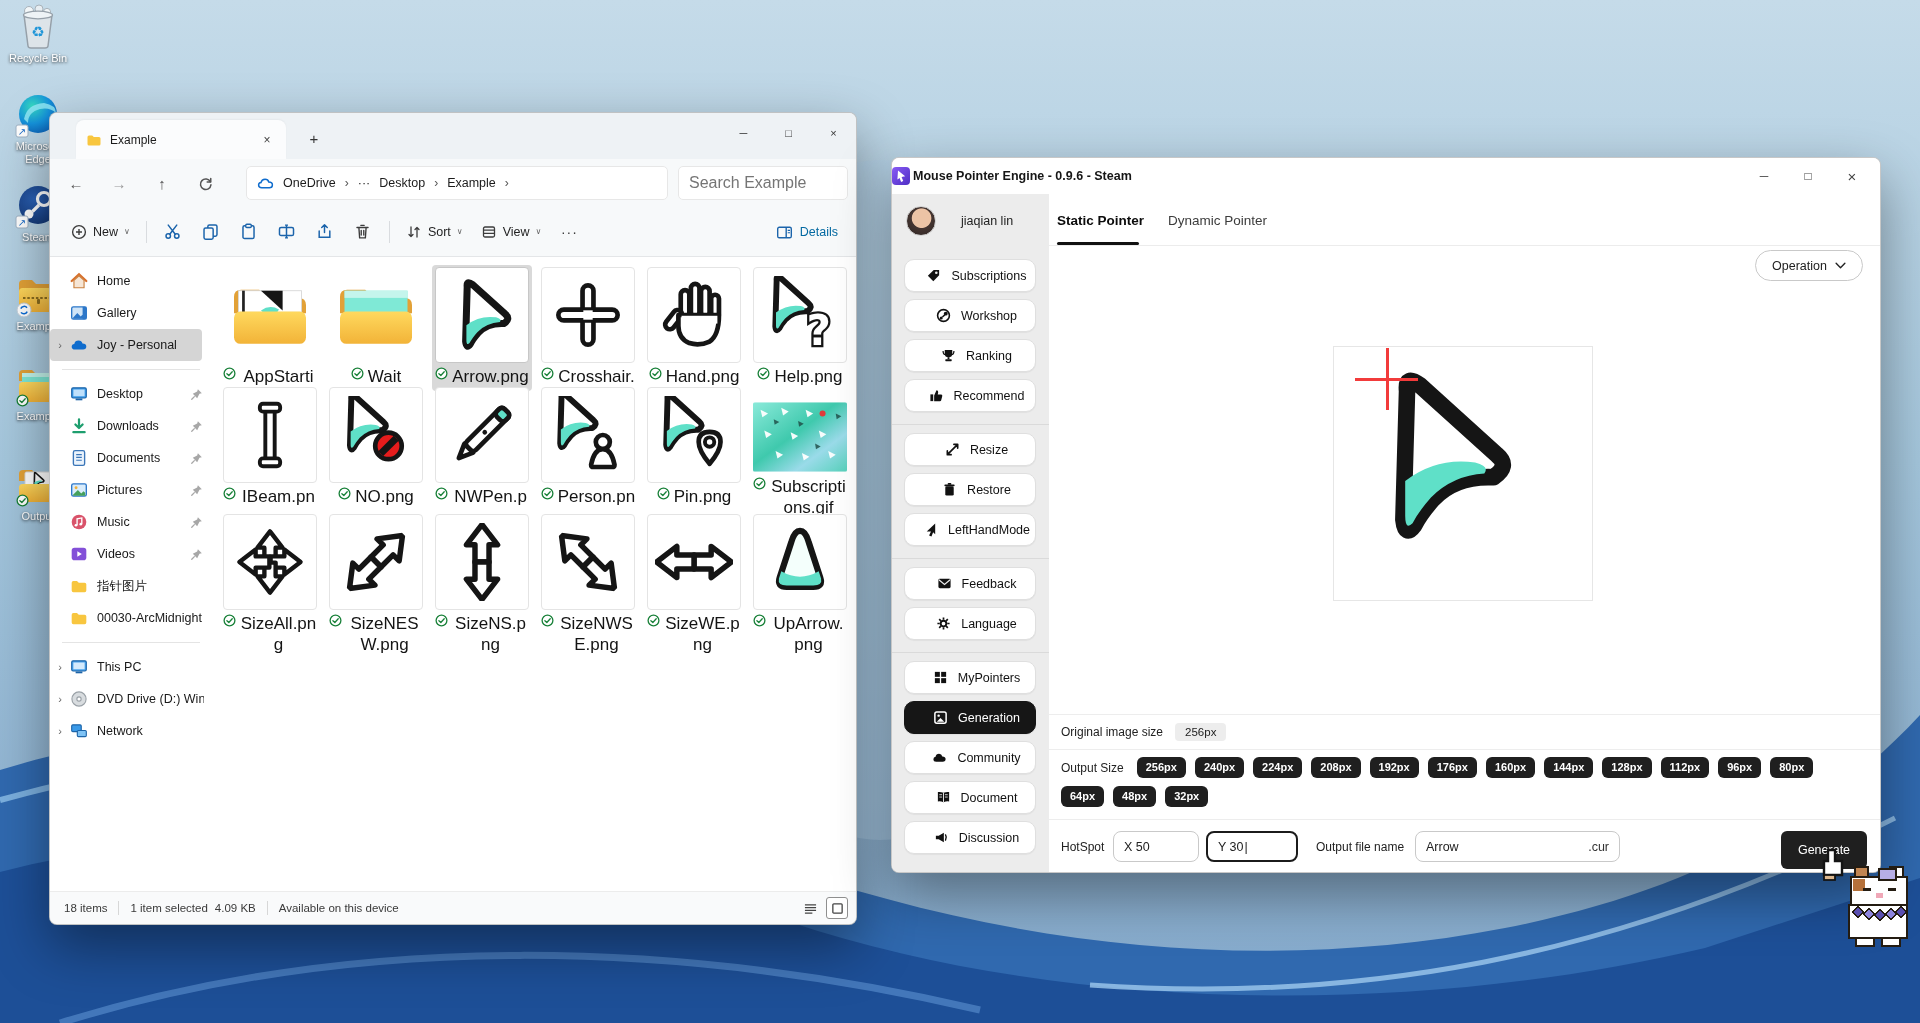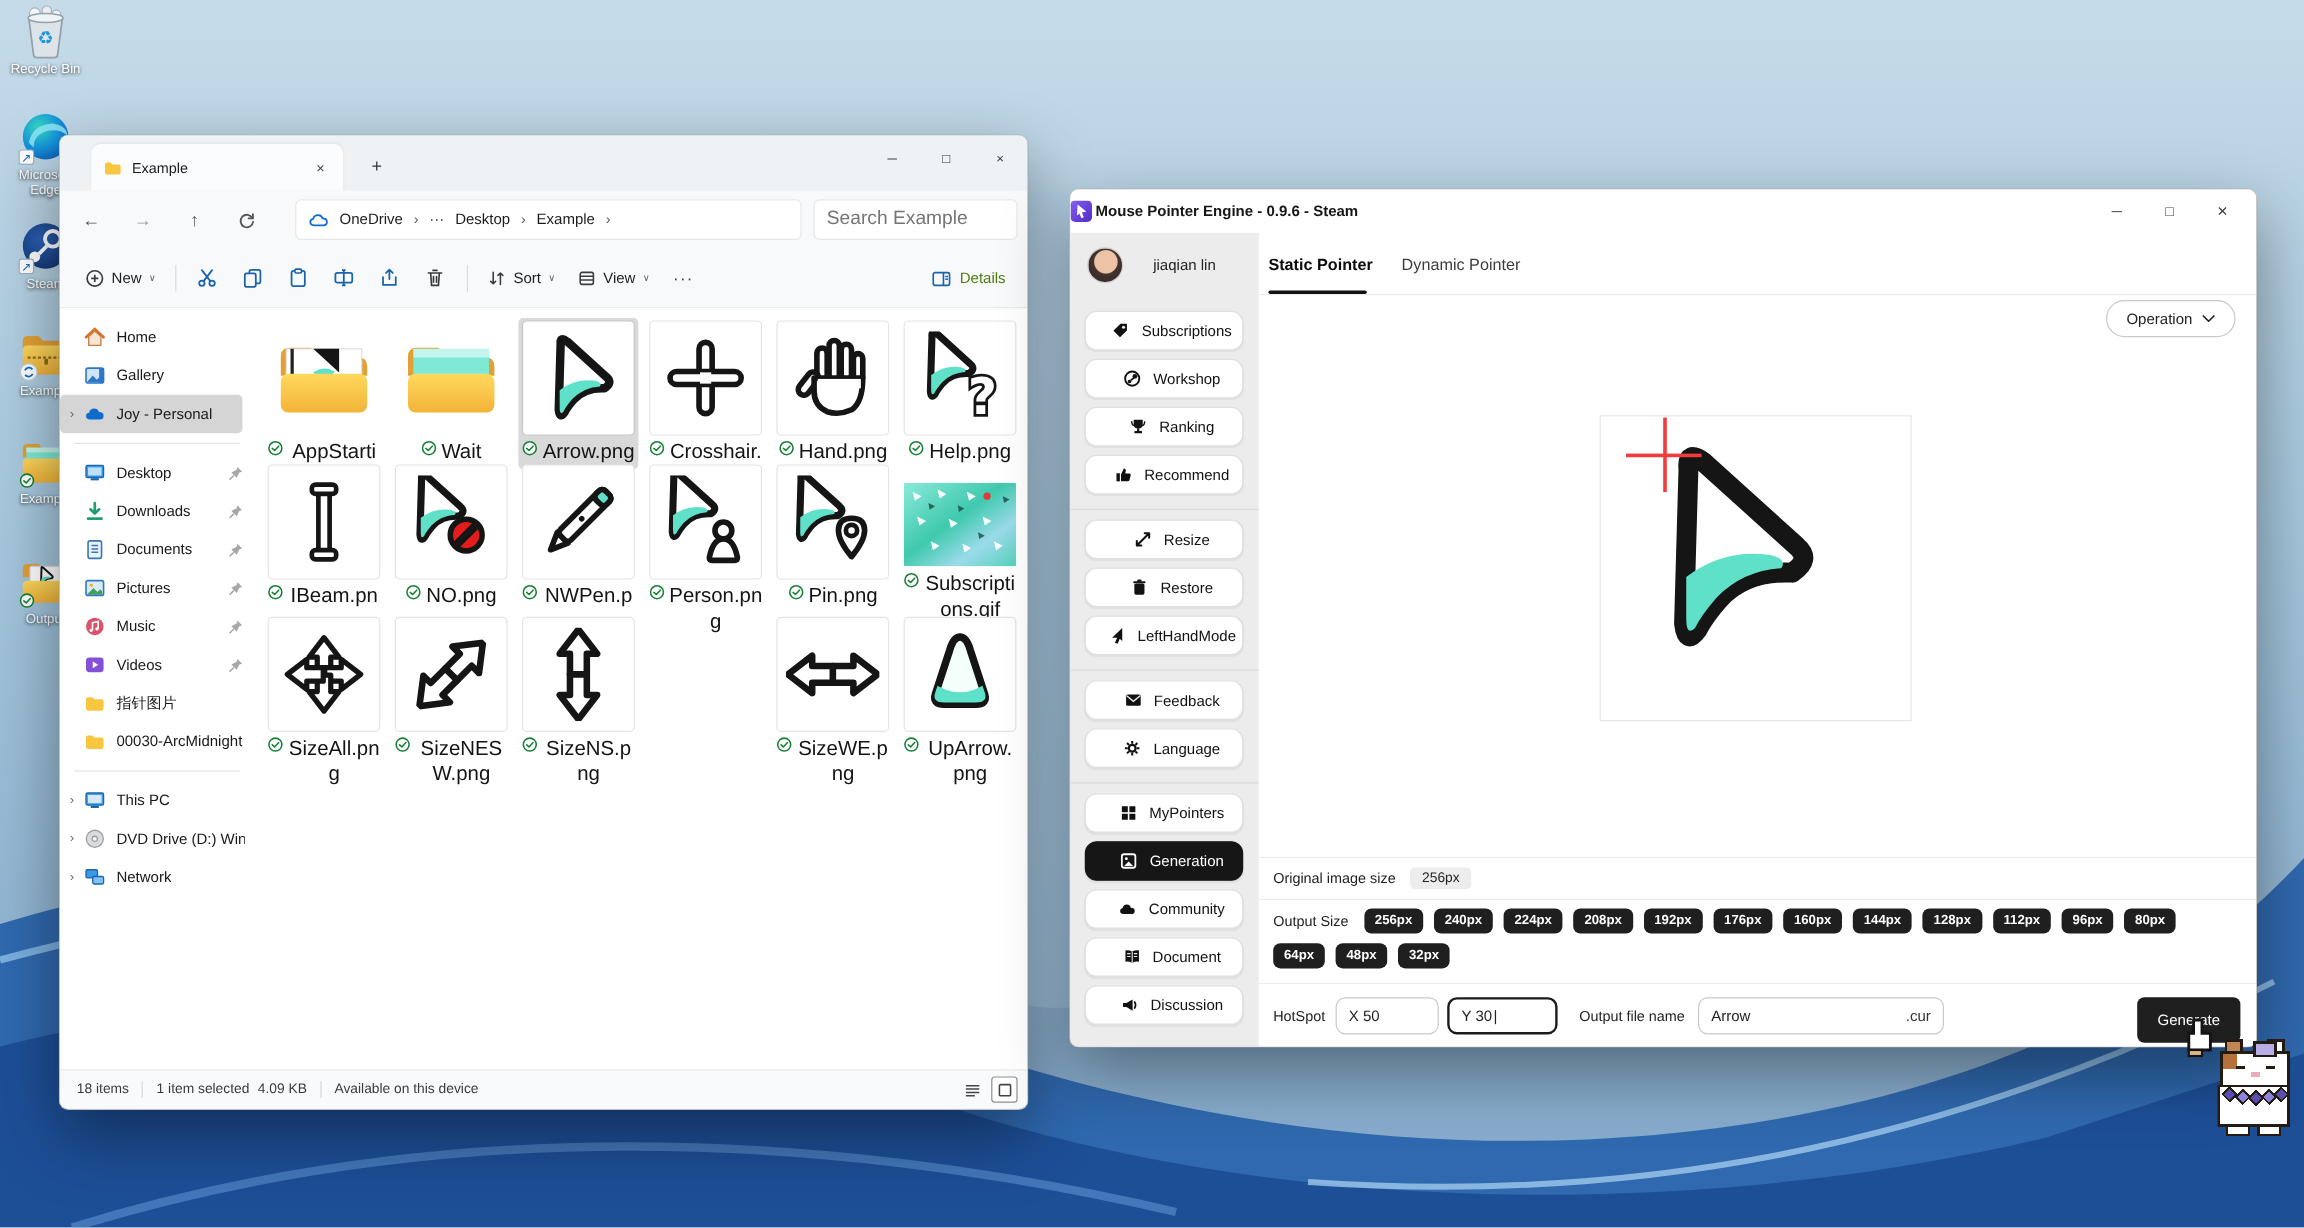--- a/index.html
+++ b/index.html
@@ -35,21 +35,21 @@
   .crumbsep { color:#555; font-size:12px; }
   .searchbox { position:absolute; left:628px; top:7px; width:170px; height:34px; background:#fff; border:1px solid #e7e7e7; border-radius:5px; }
   .searchbox input { width:100%; height:100%; border:0; outline:0; background:transparent; font-size:16px; color:#333; padding:0 10px; font-family:inherit; }
   
   .etools { position:absolute; left:0; top:94px; right:0; height:50px; background:#f7f9fa; border-bottom:1px solid #e4e6e8;
             display:flex; align-items:center; padding-left:12px; }
   .tbtn { display:flex; align-items:center; gap:6px; padding:0 9px; height:36px; border-radius:5px; color:#1f1f1f; font-size:12.5px; }
   .tico { width:38px; height:36px; display:flex; align-items:center; justify-content:center; }
   .tsep { width:1px; height:22px; background:#d9dcdf; margin:0 7px; }
   .cdown { font-size:8px; color:#666; }
-  .details-btn { position:absolute; right:18px; top:0; height:50px; display:flex; align-items:center; gap:7px; font-size:12.5px; color:#4d7c0f; }
+  .details-btn { position:absolute; right:18px; top:0; height:50px; display:flex; align-items:center; gap:7px; font-size:12.5px; color:#0369a1; }
   
   .econtent { position:absolute; left:0; top:144px; right:0; bottom:33px; background:#fff; }
   
   .esb { position:absolute; left:0; top:0; width:162px; bottom:0; padding-top:8px; overflow:hidden; }
   .esb-item { display:flex; align-items:center; height:32px; padding-right:8px; font-size:12.5px; color:#191919; position:relative; }
   .esb-item .chv { width:20px; text-align:center; color:#666; font-size:11px; flex:0 0 20px; }
   .esb-item .sico { width:18px; height:18px; flex:0 0 18px; margin-right:9px; }
   .esb-item .slab { white-space:nowrap; overflow:hidden; }
   .esb-item .pin { margin-left:auto; width:14px; height:14px; opacity:.75; flex:0 0 14px; }
   .esb-item.sel { background:#d5d5d5; border-radius:4px; margin-right:10px; }
@@ -807,20 +807,33 @@
               <use href="#s-ns"></use>
             </svg>
           </div>
       <div class="flabel">
             <svg class="chk" viewBox="0 0 20 20">
               <use href="#s-check"></use>
             </svg>
             <span>SizeNS.png</span>
           </div>
     </div>
+    <div class="tile" style="left:488px;top:255px">
+      <div class="thumb">
+            <svg width="78" height="78" viewBox="0 0 100 100">
+              <use href="#s-ns" transform="rotate(-45 50 50)"></use>
+            </svg>
+          </div>
+      <div class="flabel">
+            <svg class="chk" viewBox="0 0 20 20">
+              <use href="#s-check"></use>
+            </svg>
+            <span>SizeNWSE.png</span>
+          </div>
+    </div>
     <div class="tile" style="left:594px;top:255px">
       <div class="thumb">
             <svg width="78" height="78" viewBox="0 0 100 100">
               <use href="#s-ns" transform="rotate(90 50 50)"></use>
             </svg>
           </div>
       <div class="flabel">
             <svg class="chk" viewBox="0 0 20 20">
               <use href="#s-check"></use>
             </svg>

